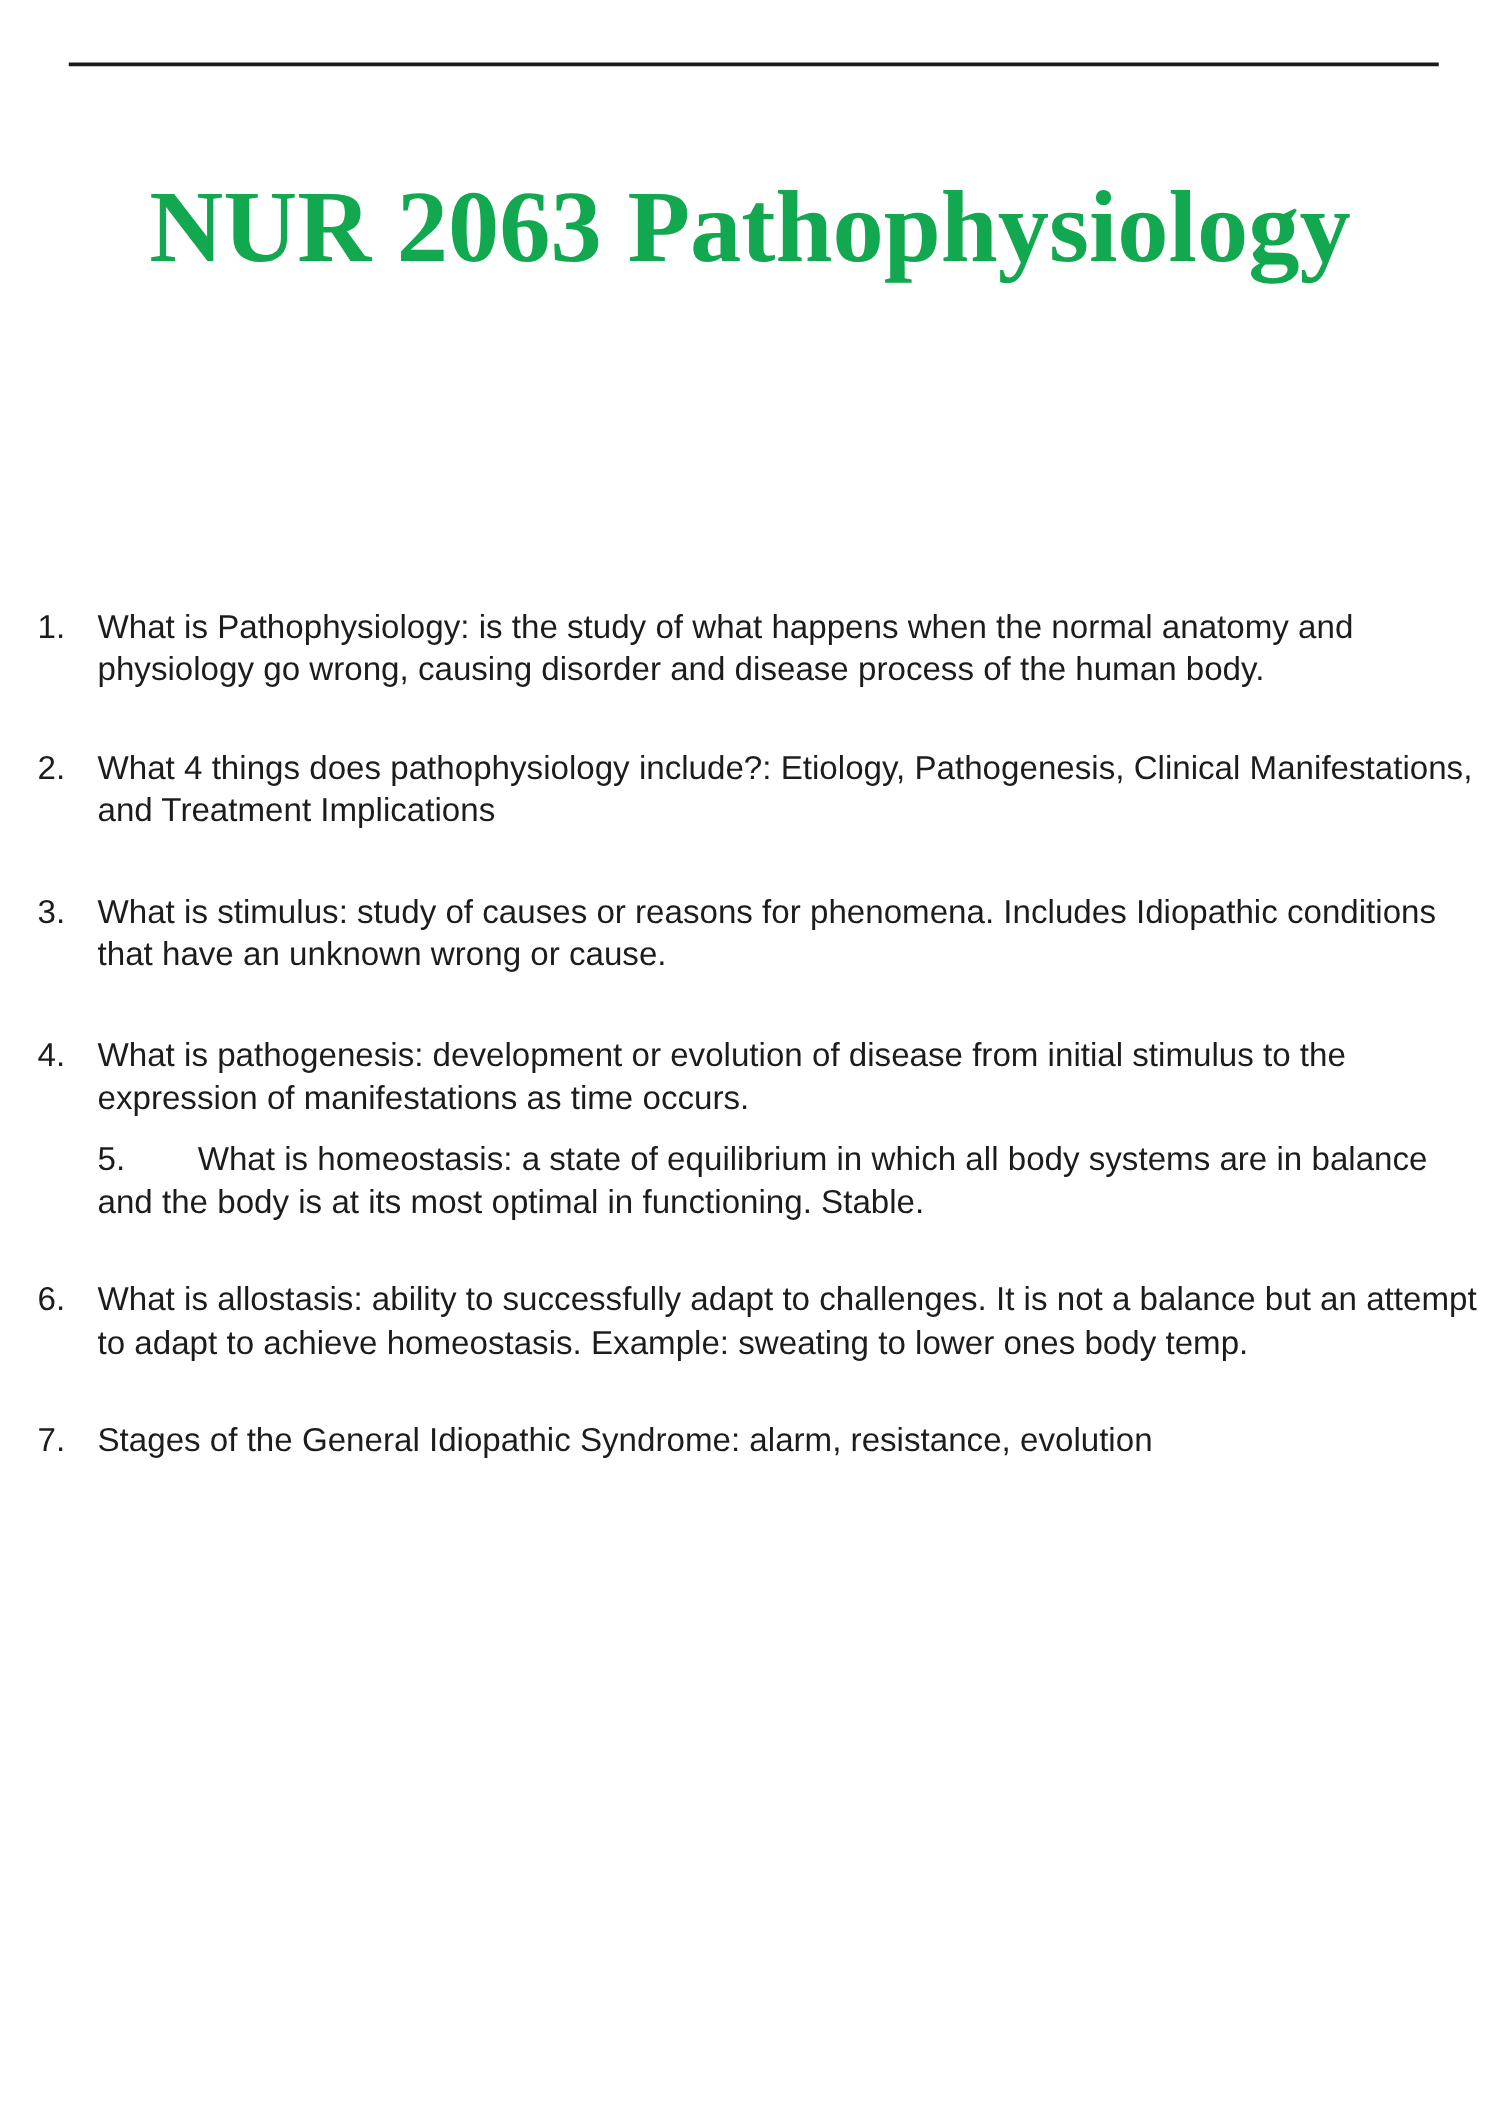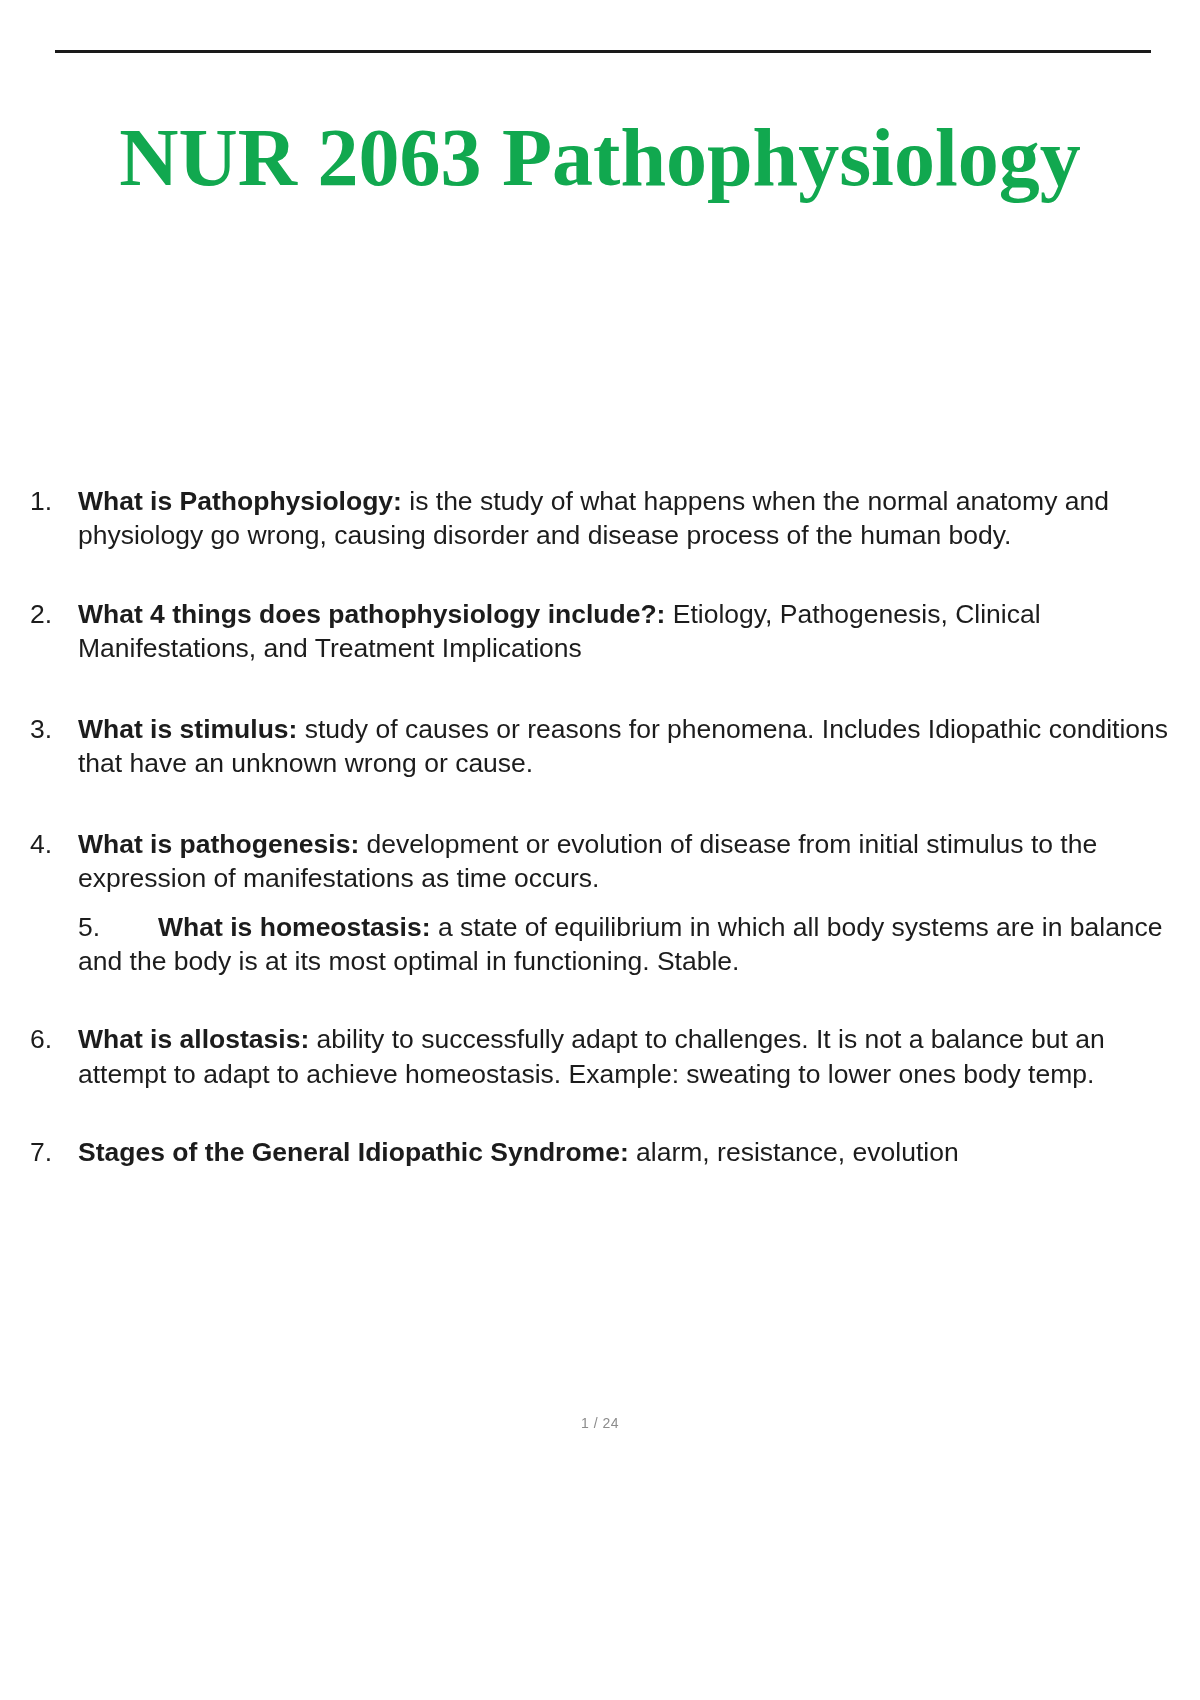--- a/index.html
+++ b/index.html
@@ -43,20 +43,21 @@
     font-family: "Liberation Serif", "DejaVu Serif", serif;
     font-weight: bold;
     font-size: 82px;
     line-height: 1.18;
     color: #11a84f;
     letter-spacing: 0px;
   }
   .doc-title .t-line {
     display: block;
     white-space: nowrap;
+    margin-top: 24px;
   }
   .doc-title .t-line.line2 {
     white-space: normal;
   }
 
   
   .qa-list {
     position: absolute;
     left: 0;
     top: 484px;
@@ -77,21 +78,21 @@
     position: absolute;
     left: 30px;
     top: 0;
     width: 40px;
     text-align: left;
     font-weight: normal;
     font-size: 26.5px;
     color: #1c1c1c;
   }
   .qa-item .q {
-    font-weight: bold;
+    font-weight: normal;
   }
   .qa-item .a {
     font-weight: normal;
   }
 
   
   .qa-item.i1 { margin-bottom: 44px; }
   .qa-item.i2 { margin-bottom: 46px; }
   .qa-item.i3 { margin-bottom: 46px; }
   .qa-item.i4 { margin-bottom: 14px; }
@@ -164,15 +165,14 @@
     <div class="qa-item i6 clip">
       <span class="num">6.</span><span class="q">What is allostasis:</span><span class="a"> ability to successfully adapt to challenges. It is not a balance but an attempt to adapt to achieve homeostasis. Example: sweating to lower ones body temp.</span>
     </div>
 
     <div class="qa-item i7 clip">
       <span class="num">7.</span><span class="q">Stages of the General Idiopathic Syndrome:</span><span class="a"> alarm, resistance, evolution</span>
     </div>
 
   </div>
 
-  <div class="page-footer">1 / 24</div>
 
 </div>
 
 </body></html>

